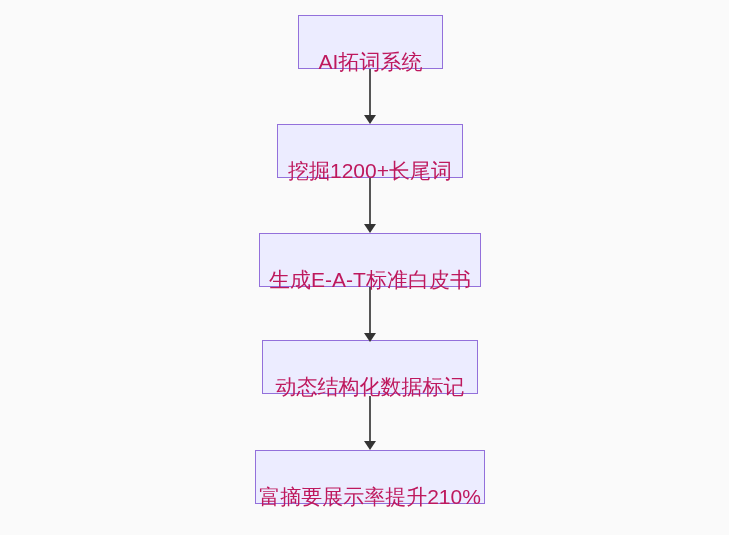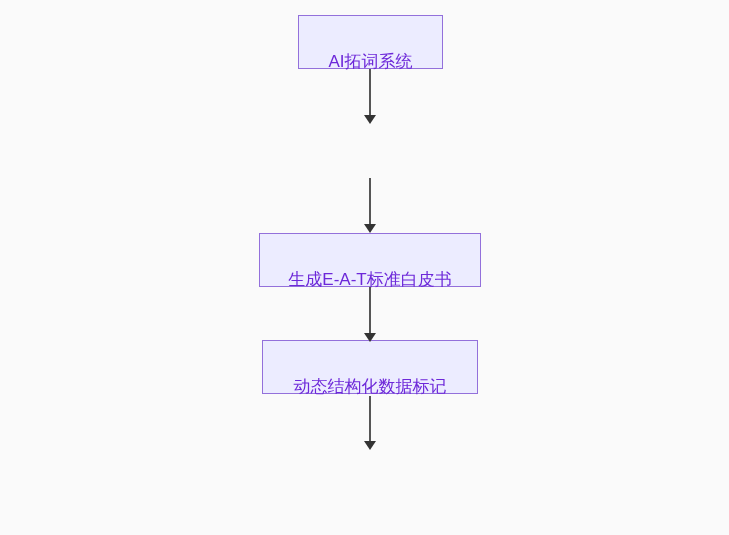--- a/index.html
+++ b/index.html
@@ -22,22 +22,22 @@
     position: absolute;
     height: 54px;
     background: #ECECFF;
     border: 1px solid #9370DB;
     display: flex;
     align-items: center;
     justify-content: center;
     box-sizing: border-box;
   }
   .flow-node span {
-    font-size: 17px;
-    color: #6d28d9;
+    font-size: 21px;
+    color: #be185d;
     white-space: nowrap;
     line-height: 1;
     margin-top: 39px;
   }
   .flow-arrow {
     position: absolute;
     width: 12px;
     display: flex;
     flex-direction: column;
     align-items: center;
@@ -57,29 +57,35 @@
 </style>
 </head>
 <body>
 
 <div class="canvas">
 
   <div class="flow-node" style="left:298px; top:15px;  width:145px;">
     <span>AI拓词系统</span>
   </div>
 
+  <div class="flow-node" style="left:277px; top:124px; width:186px;">
+    <span>挖掘1200+长尾词</span>
+  </div>
 
   <div class="flow-node" style="left:259px; top:233px; width:222px;">
     <span>生成E-A-T标准白皮书</span>
   </div>
 
   <div class="flow-node" style="left:262px; top:340px; width:216px;">
     <span>动态结构化数据标记</span>
   </div>
 
+  <div class="flow-node" style="left:255px; top:450px; width:230px;">
+    <span>富摘要展示率提升210%</span>
+  </div>
 
   <div class="flow-arrow" style="left:364px; top:69px;  height:55px;">
     <div class="line"></div>
     <div class="head"></div>
   </div>
 
   <div class="flow-arrow" style="left:364px; top:178px; height:55px;">
     <div class="line"></div>
     <div class="head"></div>
   </div>

